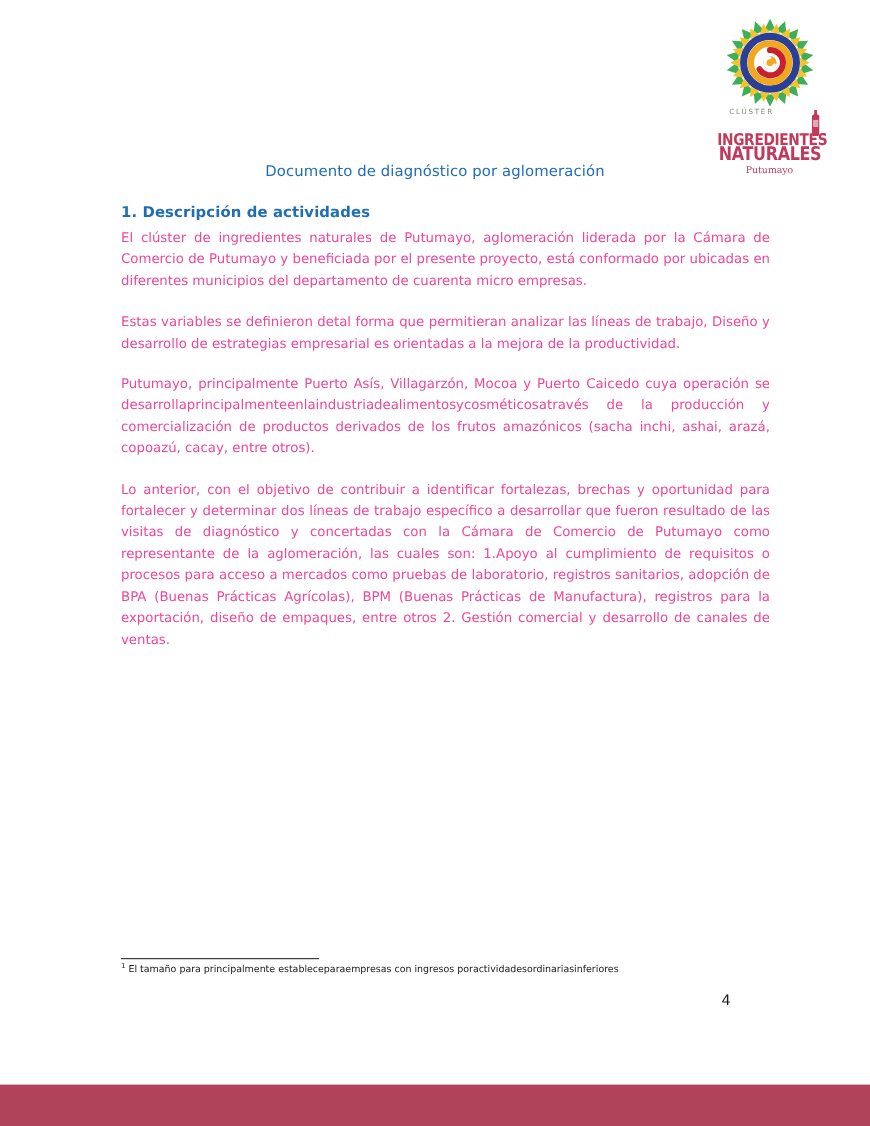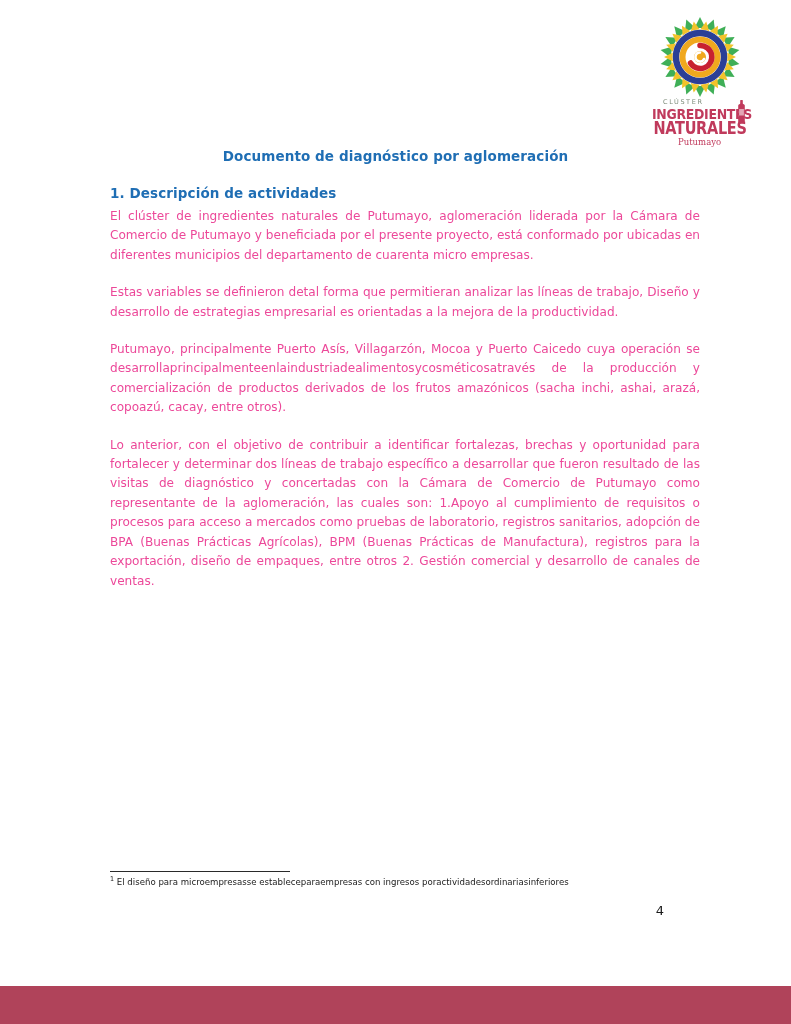--- a/index.html
+++ b/index.html
@@ -46,21 +46,21 @@
     text-align: center;
     line-height: 1;
   }
   .logo-cluster {
     font-family: "DejaVu Sans", sans-serif;
     font-size: 6.5px;
     letter-spacing: 1.6px;
     color: #7d8c7a;
     font-weight: normal;
     display: block;
-    margin-bottom: 1px;
+    margin-bottom: 14px;
     text-align: left;
     padding-left: 11px;
   }
   .logo-word1, .logo-word2 {
     display: block;
     font-family: "DejaVu Sans", sans-serif;
     font-weight: bold;
     color: #c03a5c;
     letter-spacing: -0.3px;
     transform: scaleY(1.18);
@@ -87,21 +87,21 @@
 
   
   .doc-title {
     position: absolute;
     top: 148px;
     left: 0;
     width: 791px;
     text-align: center;
     font-family: "DejaVu Sans", sans-serif;
     font-size: 13.5px;
-    font-weight: bold;
+    font-weight: normal;
     color: #1f6eb4;
     letter-spacing: 0.1px;
   }
 
   
   .section-heading {
     position: absolute;
     top: 185px;
     left: 110px;
     font-family: "DejaVu Sans", sans-serif;
@@ -344,20 +344,20 @@
 
   <div class="body-col">
     <p class="para">El clúster de ingredientes naturales de Putumayo, aglomeración liderada por la Cámara de Comercio de Putumayo y beneficiada por el presente proyecto, está conformado por ubicadas en diferentes municipios del departamento de cuarenta micro empresas.</p>
     <p class="para">Estas variables se definieron detal forma que permitieran analizar las líneas de trabajo, Diseño y desarrollo de estrategias empresarial es orientadas a la mejora de la productividad.</p>
     <p class="para">Putumayo, principalmente Puerto Asís, Villagarzón, Mocoa y Puerto Caicedo cuya operación se desarrollaprincipalmenteenlaindustriadealimentosycosméticosatravés de la producción y comercialización de productos derivados de los frutos amazónicos (sacha inchi, ashai, arazá, copoazú, cacay, entre otros).</p>
     <p class="para">Lo anterior, con el objetivo de contribuir a identificar fortalezas, brechas y oportunidad para fortalecer y determinar dos líneas de trabajo específico a desarrollar que fueron resultado de las visitas de diagnóstico y concertadas con la Cámara de Comercio de Putumayo como representante de la aglomeración, las cuales son: 1.Apoyo al cumplimiento de requisitos o procesos para acceso a mercados como pruebas de laboratorio, registros sanitarios, adopción de BPA (Buenas Prácticas Agrícolas), BPM (Buenas Prácticas de Manufactura), registros para la exportación, diseño de empaques, entre otros 2. Gestión comercial y desarrollo de canales de ventas.</p>
   </div>
 
   <div class="footnote-rule"></div>
   <div class="footnote">
-    <sup>1</sup><span> El diseño para microempresasse estableceparaempresas con ingresos poractividadesordinariasinferiores</span><br>
+    <sup>1</sup><span> El tamaño para principalmente estableceparaempresas con ingresos poractividadesordinariasinferiores</span><br>
   </div>
 
   <div class="page-number">4</div>
 
   <div class="bottom-band"></div>
 
 </div>
 
 </body></html>

